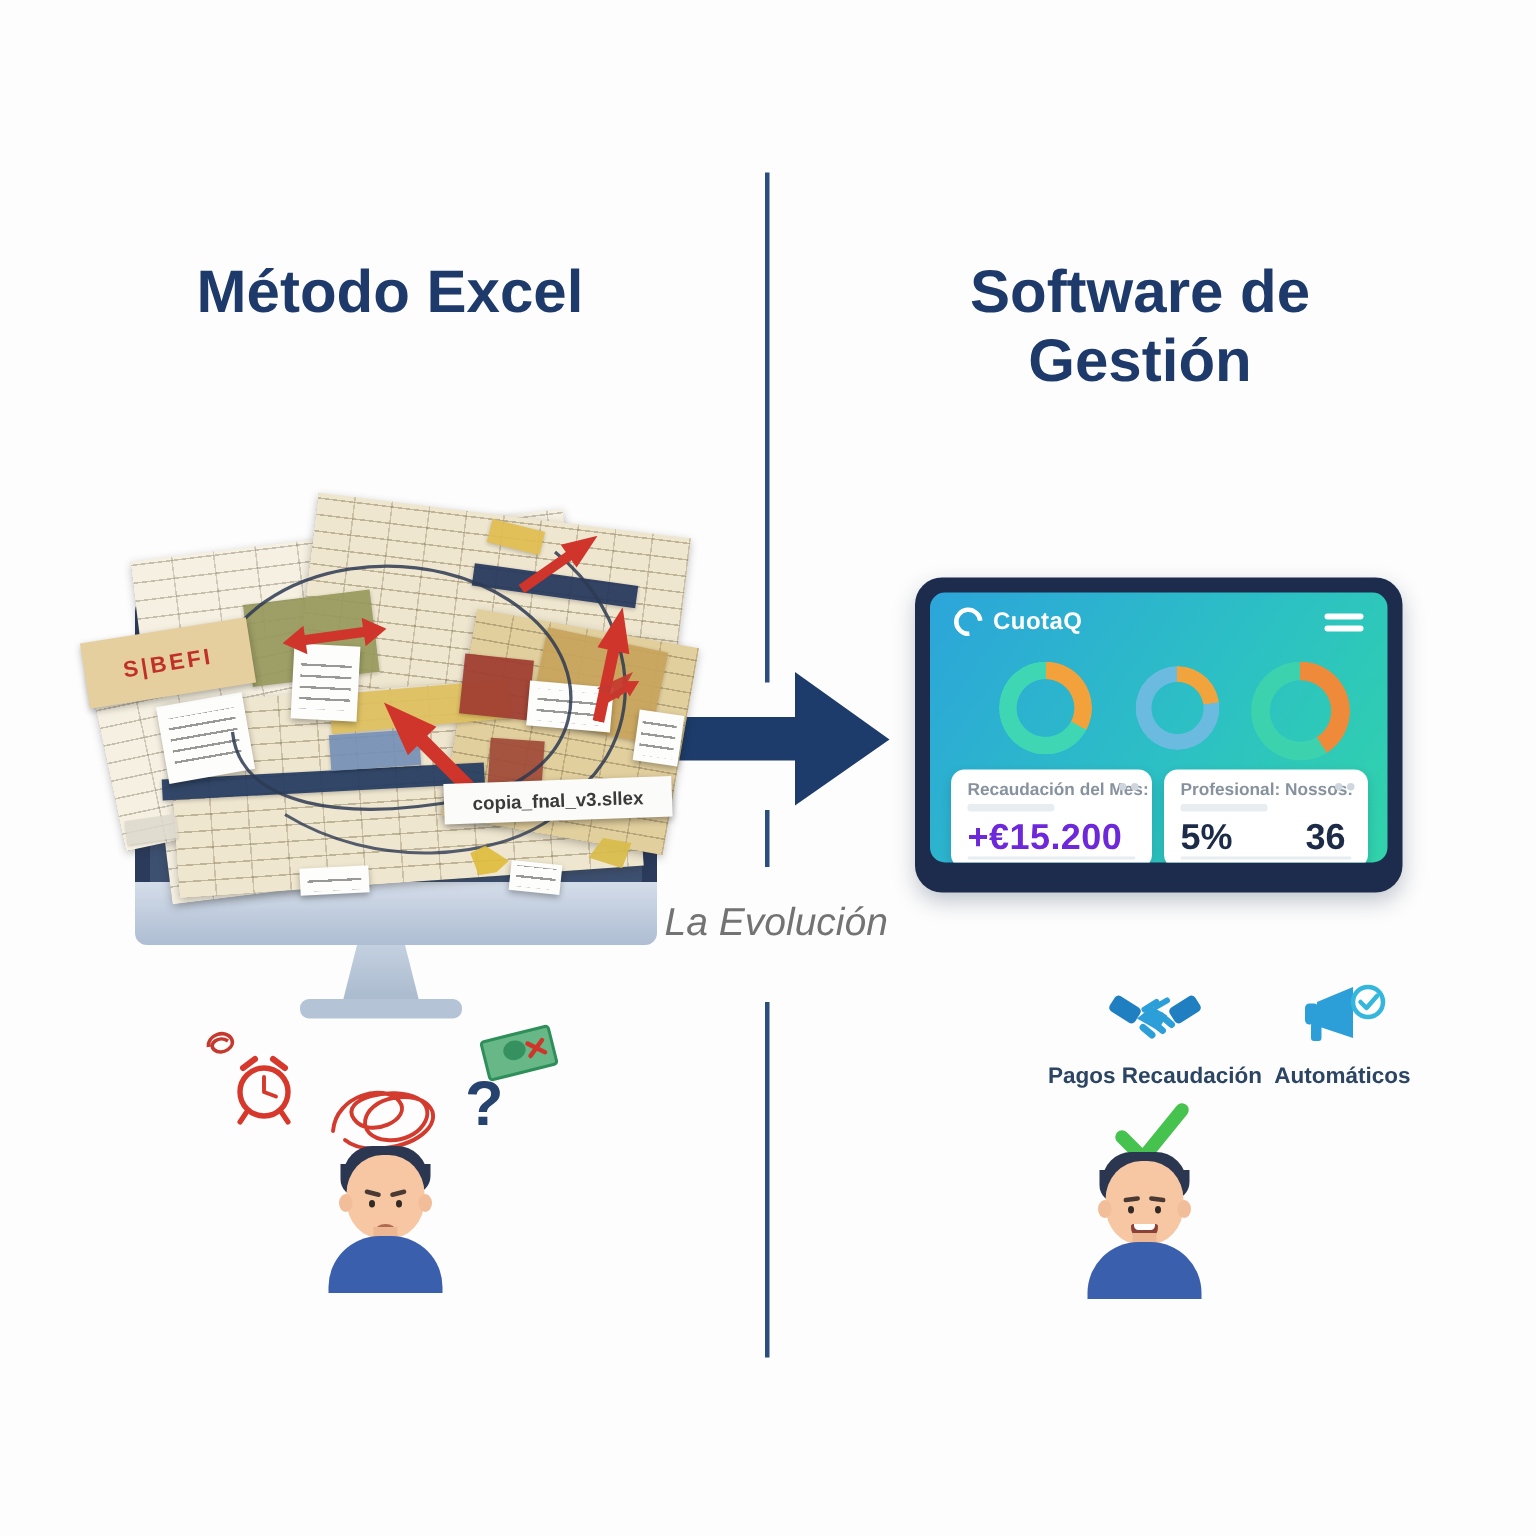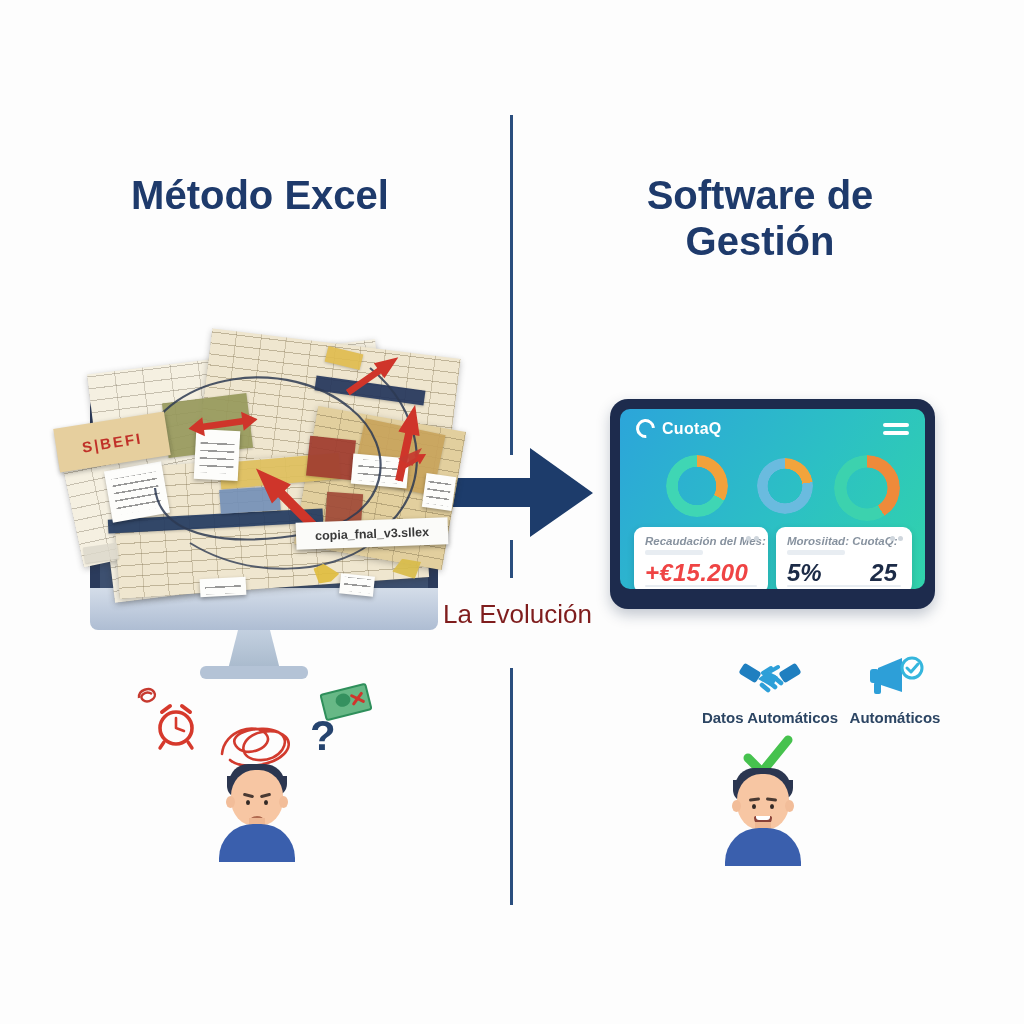--- a/index.html
+++ b/index.html
@@ -2,21 +2,21 @@
 <html><head>
 <meta charset="utf-8">
 <style>
   html,body{margin:0;padding:0;background:#fff;}
   .canvas{position:relative;width:1024px;height:1024px;background:#fdfdfd;overflow:hidden;
           font-family:"Liberation Sans",sans-serif;}
   .abs{position:absolute;}
 
   
   .title{position:absolute;font-weight:bold;color:#1e3a6b;font-size:40px;text-align:center;line-height:46px;}
-  .center-text{position:absolute;color:#7f1d1d;font-size:26px;text-align:center;line-height:33px;}
+  .center-text{position:absolute;color:#737373;font-size:26px;text-align:center;line-height:33px;font-style:italic;}
   .center-text .l1{font-weight:normal;}
   .center-text .l2{font-weight:bold;}
 
   
   .divider-seg{position:absolute;left:510px;width:3px;background:#2a4e7e;}
 
   
   .monitor-screen{position:absolute;left:90px;top:394px;width:328px;height:194px;
     background:#3d5070;border:10px solid #2b3b5c;border-bottom:none;border-radius:14px 14px 0 0;box-sizing:content-box;}
   .monitor-chin{position:absolute;left:90px;top:588px;width:348px;height:42px;width:348px;
@@ -69,39 +69,39 @@
     border-radius:28px 30px 8px 10px;}
   .avatar .hair:after{content:"";position:absolute;left:-2px;top:12px;width:12px;height:22px;background:#2b3650;border-radius:0 0 0 12px;}
   .avatar .hair:before{content:"";position:absolute;right:-2px;top:12px;width:12px;height:20px;background:#2b3650;border-radius:0 0 12px 0;}
   .avatar .brow{position:absolute;top:32px;width:11px;height:3px;background:#4a3a33;border-radius:2px;}
   .avatar .eye{position:absolute;top:38px;width:4px;height:5px;background:#332a26;border-radius:50%;}
   .avatar.sad .mouth{position:absolute;left:48px;top:54px;width:14px;height:7px;border-top:2.5px solid #b06a4f;border-radius:50% 50% 0 0;}
   .avatar.happy .mouth{position:absolute;left:46px;top:50px;width:18px;height:11px;background:#8a4238;border-radius:3px 3px 16px 16px;overflow:hidden;}
   .avatar.happy .mouth:after{content:"";position:absolute;left:2px;top:0;width:14px;height:4px;background:#fff;border-radius:0 0 3px 3px;}
 
   
-  .dash{position:absolute;left:610px;top:399px;width:325px;height:210px;background:#1d2b4d;border-radius:18px;
+  .dash{position:absolute;left:610px;top:385px;width:325px;height:210px;background:#1d2b4d;border-radius:18px;
     box-shadow:0 6px 14px rgba(20,40,70,.25);}
   .dash .screen{position:absolute;left:10px;top:10px;width:305px;height:180px;border-radius:10px;
     background:linear-gradient(125deg,#2ca5da 0%,#2cc0c4 55%,#31d3ab 100%);overflow:hidden;}
   .dash .brand-row{position:absolute;left:16px;top:10px;display:flex;align-items:center;gap:7px;}
   .dash .logo-c{width:13px;height:13px;border:3.2px solid #fff;border-radius:50%;border-right-color:transparent;transform:rotate(40deg);}
   .dash .brand{color:#fff;font-weight:bold;font-size:16px;letter-spacing:.3px;}
   .dash .burger{position:absolute;right:16px;top:14px;width:26px;}
   .dash .burger i{display:block;height:3.6px;background:#fff;border-radius:2px;margin-bottom:4.5px;}
   .donut{position:absolute;border-radius:50%;
     -webkit-mask:radial-gradient(closest-side,transparent 0 61%,#000 63%);
             mask:radial-gradient(closest-side,transparent 0 61%,#000 63%);}
   .card{position:absolute;top:118px;height:66px;background:#fff;border-radius:9px;box-shadow:0 3px 7px rgba(10,40,60,.18);
-    padding:8px 11px;box-sizing:border-box;font-style:italic;}
+    padding:8px 11px;box-sizing:border-box;}
   .card .lbl{font-size:11.5px;font-weight:bold;color:#87929f;white-space:nowrap;}
   .card .dots{position:absolute;right:9px;top:9px;display:flex;gap:3px;}
   .card .dots i{width:5px;height:5px;border-radius:50%;background:#cfd6dd;}
   .card .ph{margin-top:3px;width:58px;height:4.5px;border-radius:2px;background:#e8edf2;}
-  .card .val{margin-top:4px;font-size:24px;font-weight:bold;color:#ef4444;letter-spacing:.3px;}
+  .card .val{margin-top:4px;font-size:24px;font-weight:bold;color:#6d28d9;letter-spacing:.3px;}
   .card .val-row{display:flex;justify-content:space-between;align-items:baseline;margin-top:4px;padding-right:4px;}
   .card .val-row span{font-size:24px;font-weight:bold;color:#1c2b47;}
   .card .uline{position:absolute;left:11px;right:11px;bottom:6px;height:2px;background:#e8edf2;border-radius:1px;}
 
   
   .feature{position:absolute;width:160px;text-align:center;}
   .feature .ficon{height:48px;display:flex;align-items:center;justify-content:center;}
   .feature .flabel{margin-top:6px;font-size:15px;font-weight:bold;color:#2c4563;white-space:nowrap;}
 
   .tape{position:absolute;background:#ddd9cc;opacity:.85;box-shadow:0 1px 2px rgba(0,0,0,.2);}
@@ -234,46 +234,46 @@
         <div class="lbl">Recaudación del Mes:</div>
         <div class="dots">
             <i></i>
             <i></i>
           </div>
         <div class="ph"></div>
         <div class="val">+€15.200</div>
         <div class="uline"></div>
       </div>
       <div class="card" style="left:156px;width:136px;">
-        <div class="lbl">Morosiitad: CuotaQ:</div>
+        <div class="lbl">Profesional: Nossos:</div>
         <div class="dots">
             <i></i>
             <i></i>
           </div>
         <div class="ph"></div>
         <div class="val-row">
           <span>5%</span>
-          <span>25</span>
+          <span>36</span>
         </div>
         <div class="uline"></div>
       </div>
     </div>
   </div>
 
   <div class="feature" style="left:690px;top:655px;">
     <div class="ficon">
       <svg width="64" height="44" viewBox="0 0 64 44">
         <rect x="2" y="10" width="20" height="12" rx="3" fill="#1f7fc0" transform="rotate(32 12 16)"></rect>
         <rect x="42" y="10" width="20" height="12" rx="3" fill="#1f7fc0" transform="rotate(-32 52 16)"></rect>
         <path d="M20,22 L30,14 L40,20 L34,30 Z" fill="#2d9fd8"></path>
         <path d="M24,28 l6,5 M30,24 l7,6 M36,20 l7,6" stroke="#2d9fd8" stroke-width="4.6" stroke-linecap="round"></path>
         <path d="M25,16 l8,-5 M33,14 l7,-4" stroke="#2d9fd8" stroke-width="4" stroke-linecap="round"></path>
       </svg>
     </div>
-    <div class="flabel">Datos Automáticos</div>
+    <div class="flabel">Pagos Recaudación</div>
   </div>
   <div class="feature" style="left:815px;top:655px;">
     <div class="ficon">
       <svg width="66" height="46" viewBox="0 0 66 46">
         <polygon points="40,2 40,36 16,28 16,12" fill="#2d9fd8"></polygon>
         <rect x="8" y="13" width="9" height="14" rx="3" fill="#2d9fd8"></rect>
         <rect x="12" y="26" width="7" height="12" rx="2" fill="#2d9fd8"></rect>
         <circle cx="50" cy="12" r="10" fill="#fff" stroke="#35b6dd" stroke-width="3"></circle>
         <path d="M45,12 l4,4 l7,-8" fill="none" stroke="#35b6dd" stroke-width="3" stroke-linecap="round" stroke-linejoin="round"></path>
       </svg>

